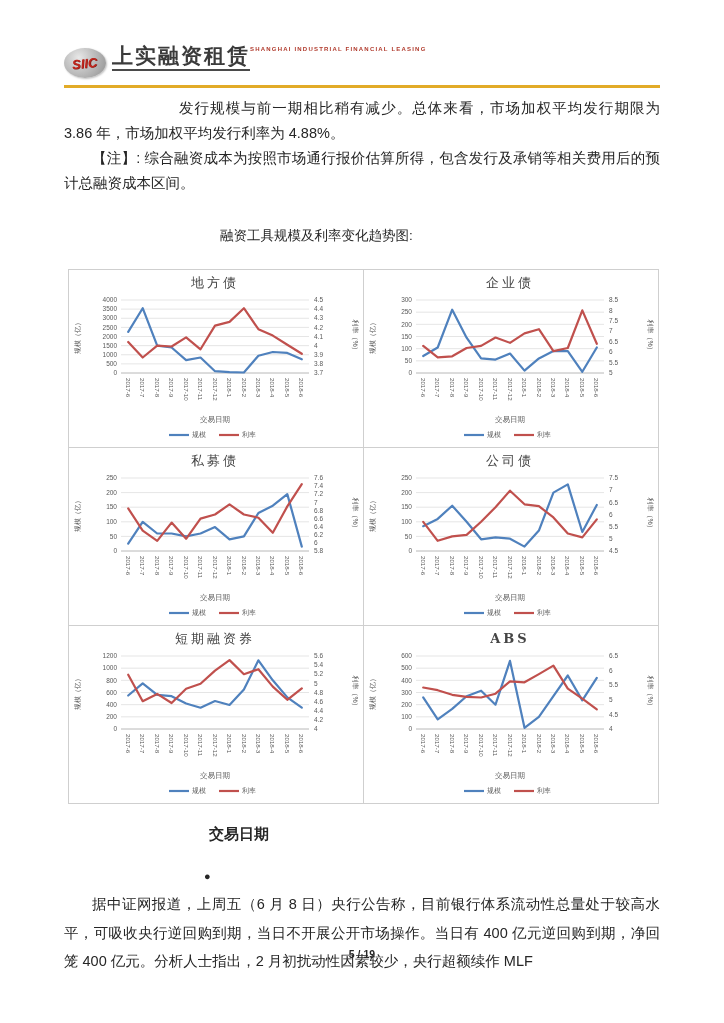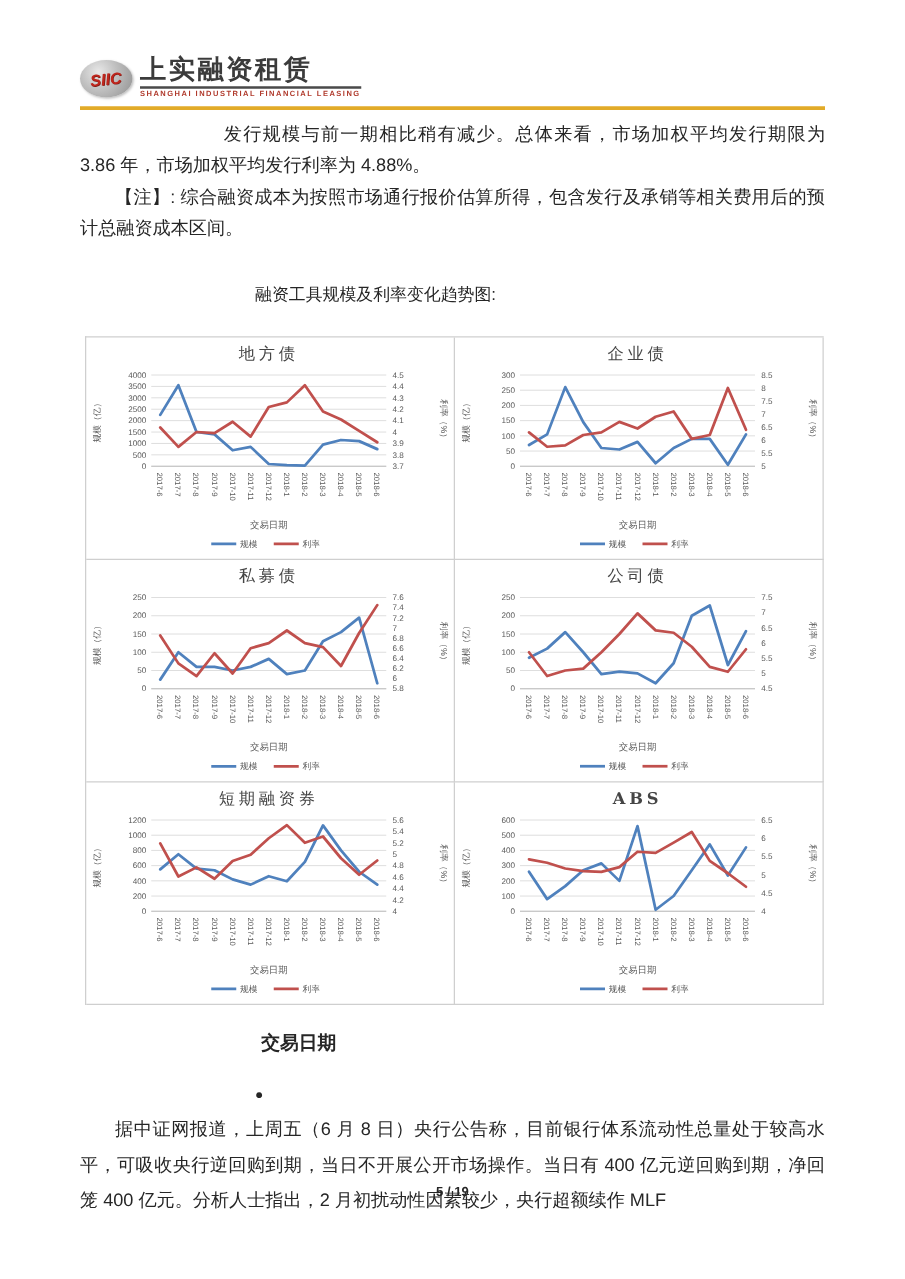--- a/index.html
+++ b/index.html
@@ -13,34 +13,34 @@
   .logo-ball{
     width:42px;height:30px;border-radius:50%;
     background:radial-gradient(circle at 35% 32%,#e8e8e8 0%,#c2c2c2 40%,#8f8f8f 100%);
     display:flex;align-items:center;justify-content:center;
     box-shadow:1px 1px 2px rgba(0,0,0,.25);margin-top:4px;
   }
   .logo-ball span{
     font-style:italic;font-weight:bold;font-size:13px;color:#c0261d;
     transform:rotate(-6deg);letter-spacing:0px;text-shadow:0.5px 0.5px 0 #7a1a14;
   }
-  .logo-text{margin-left:6px;display:flex;flex-direction:column;}
+  .logo-text{margin-left:6px;display:flex;flex-direction:row;}
   .logo-cn{
     font-size:21px;font-weight:600;color:#3b3b3b;letter-spacing:2px;
     border-bottom:2px solid #4a4a4a;padding-bottom:2px;line-height:1.1;
   }
   .logo-en{
     font-size:6px;color:#b03a2c;letter-spacing:1.2px;margin-top:2px;font-weight:bold;
   }
   .gold-rule{position:absolute;left:64px;width:596px;top:85px;height:3px;background:#e2ab28;}
   
   .content{position:absolute;left:64px;width:596px;top:96px;}
   .p1{font-size:14.5px;line-height:25px;text-align:justify;text-indent:115px;margin:0;}
   .p2{font-size:14.5px;line-height:25px;text-align:justify;text-indent:28px;margin:0;}
-  .caption{font-size:13.5px;margin:0;padding-left:140px;margin-top:31px;}
+  .caption{font-size:13.5px;margin:16px;padding-left:140px;margin-top:31px;}
   
   .grid{
     margin-top:24px;margin-left:4px;width:590px;
     display:grid;grid-template-columns:295px 295px;
     border-left:1px solid #cfcfcf;border-top:1px solid #cfcfcf;
     background:#fff;
   }
   .cell{
     border-right:1px solid #cfcfcf;border-bottom:1px solid #cfcfcf;
     height:177px;overflow:hidden;

